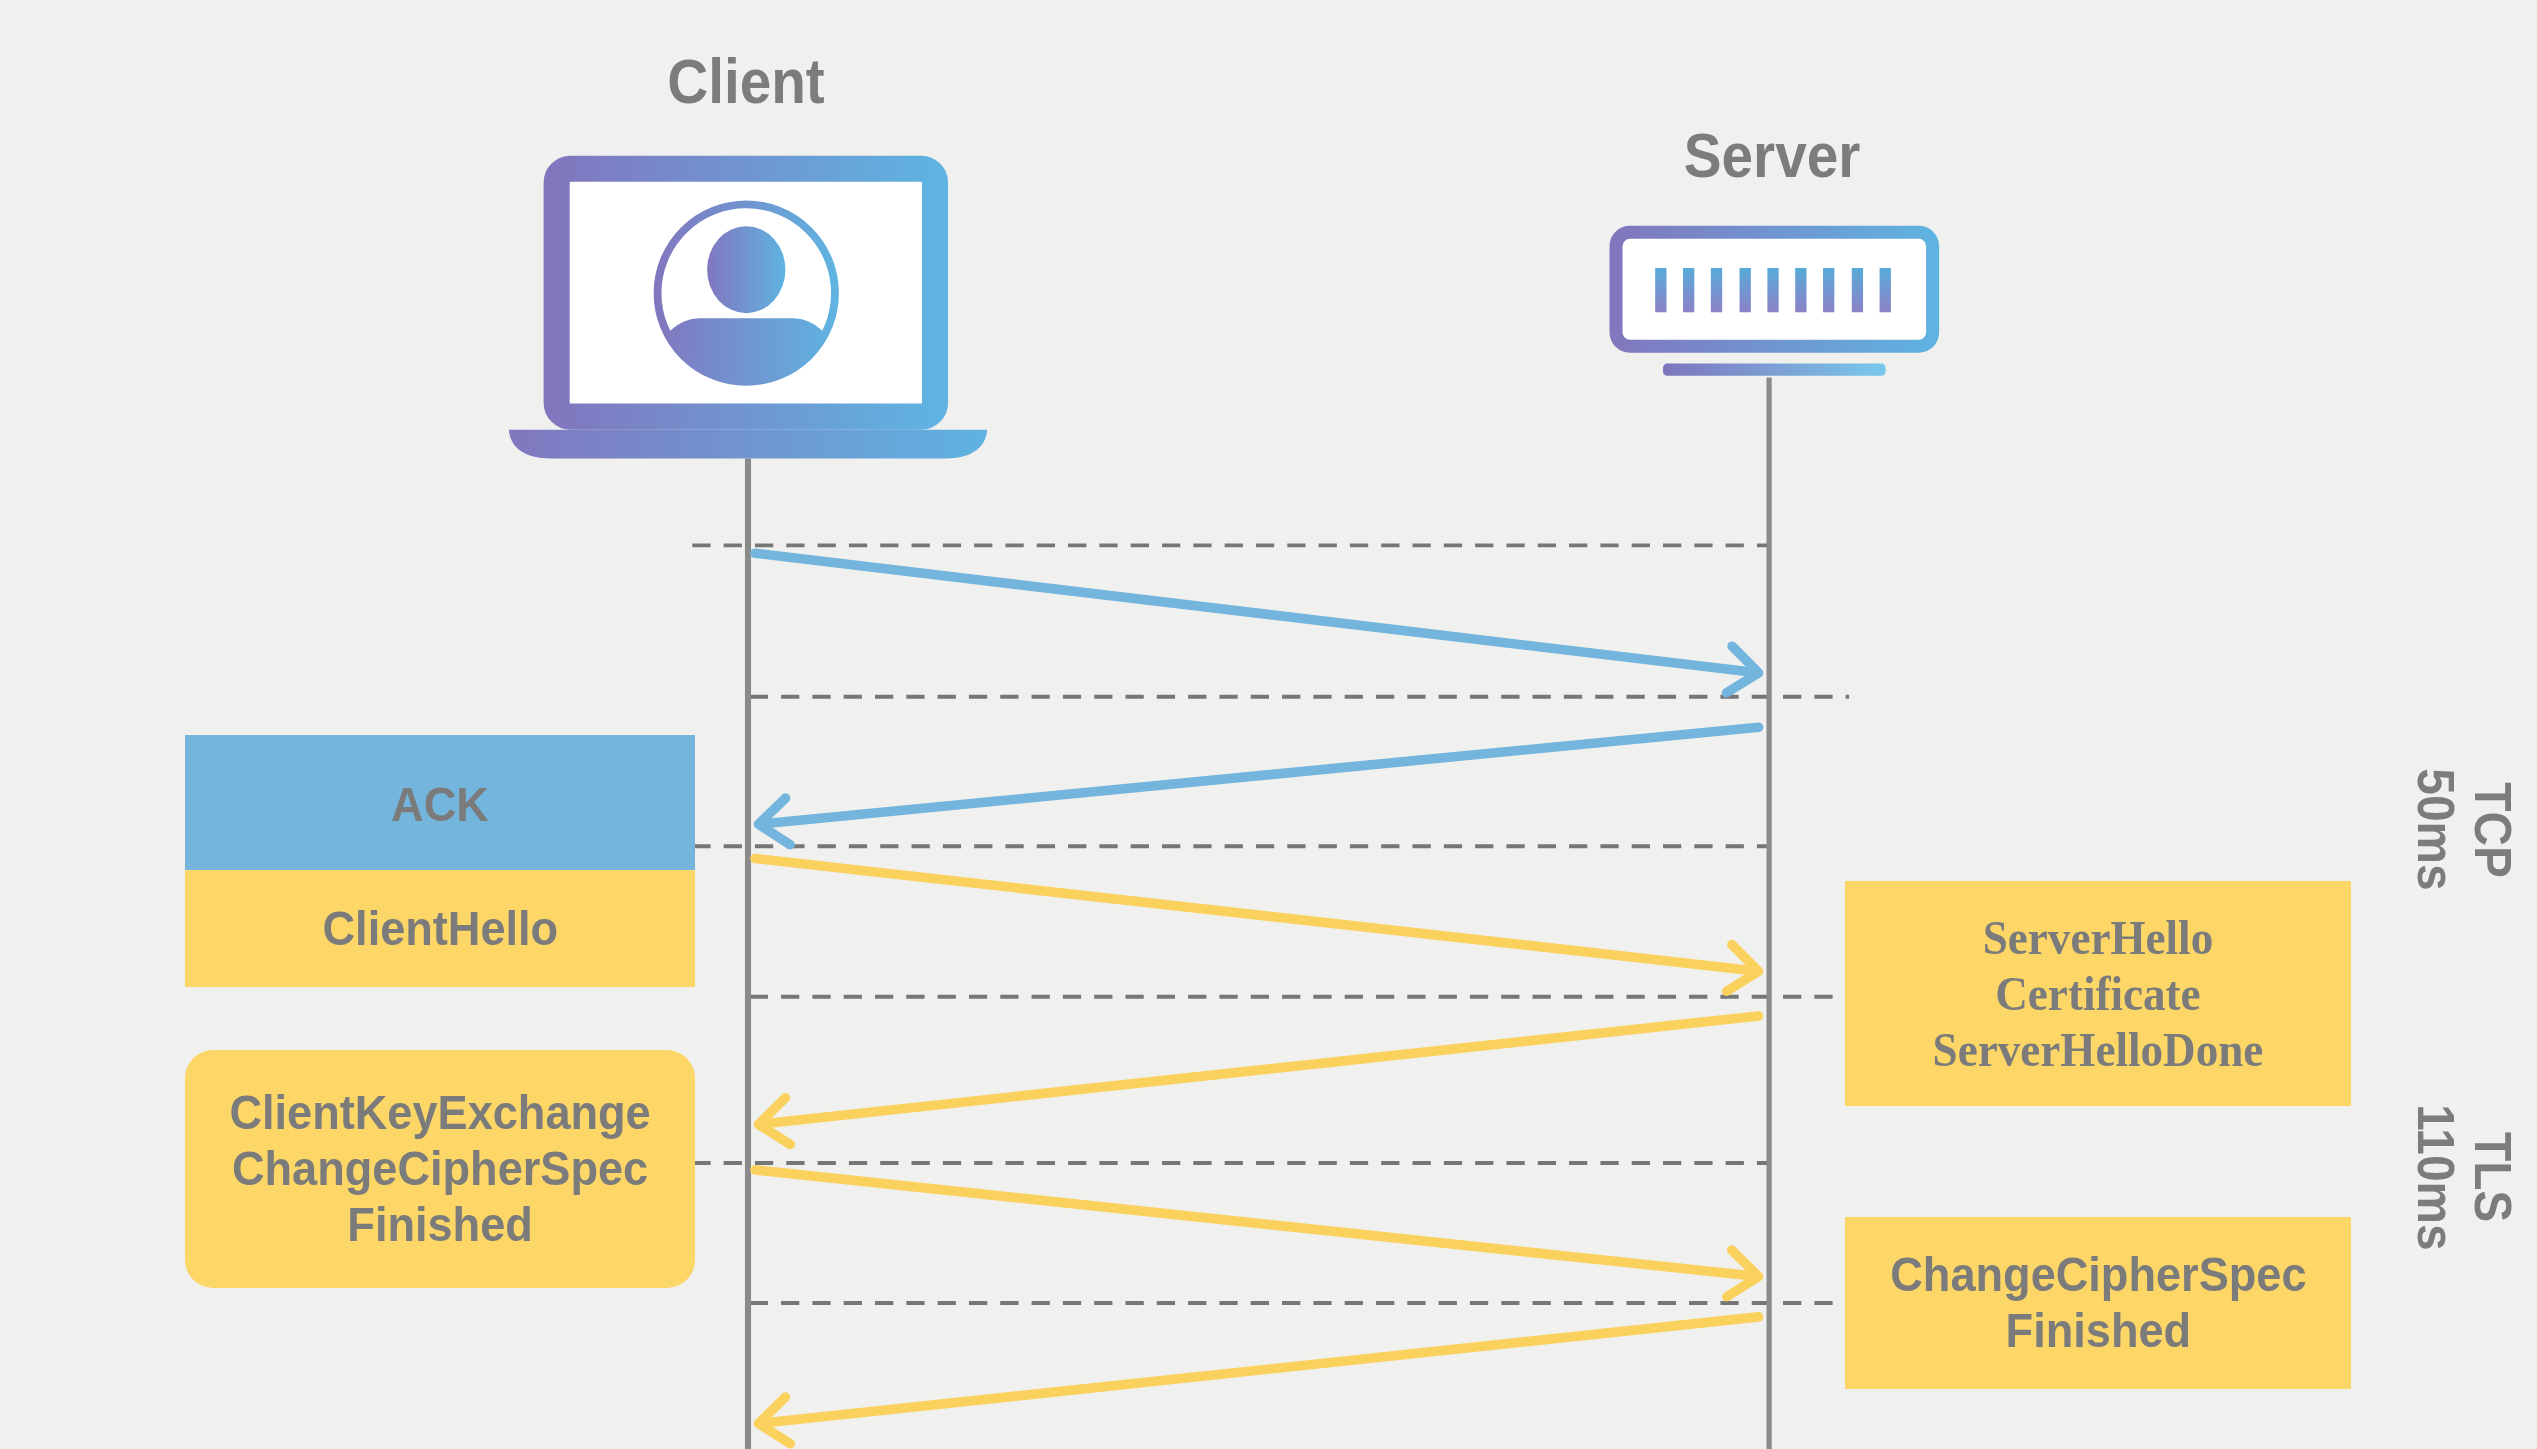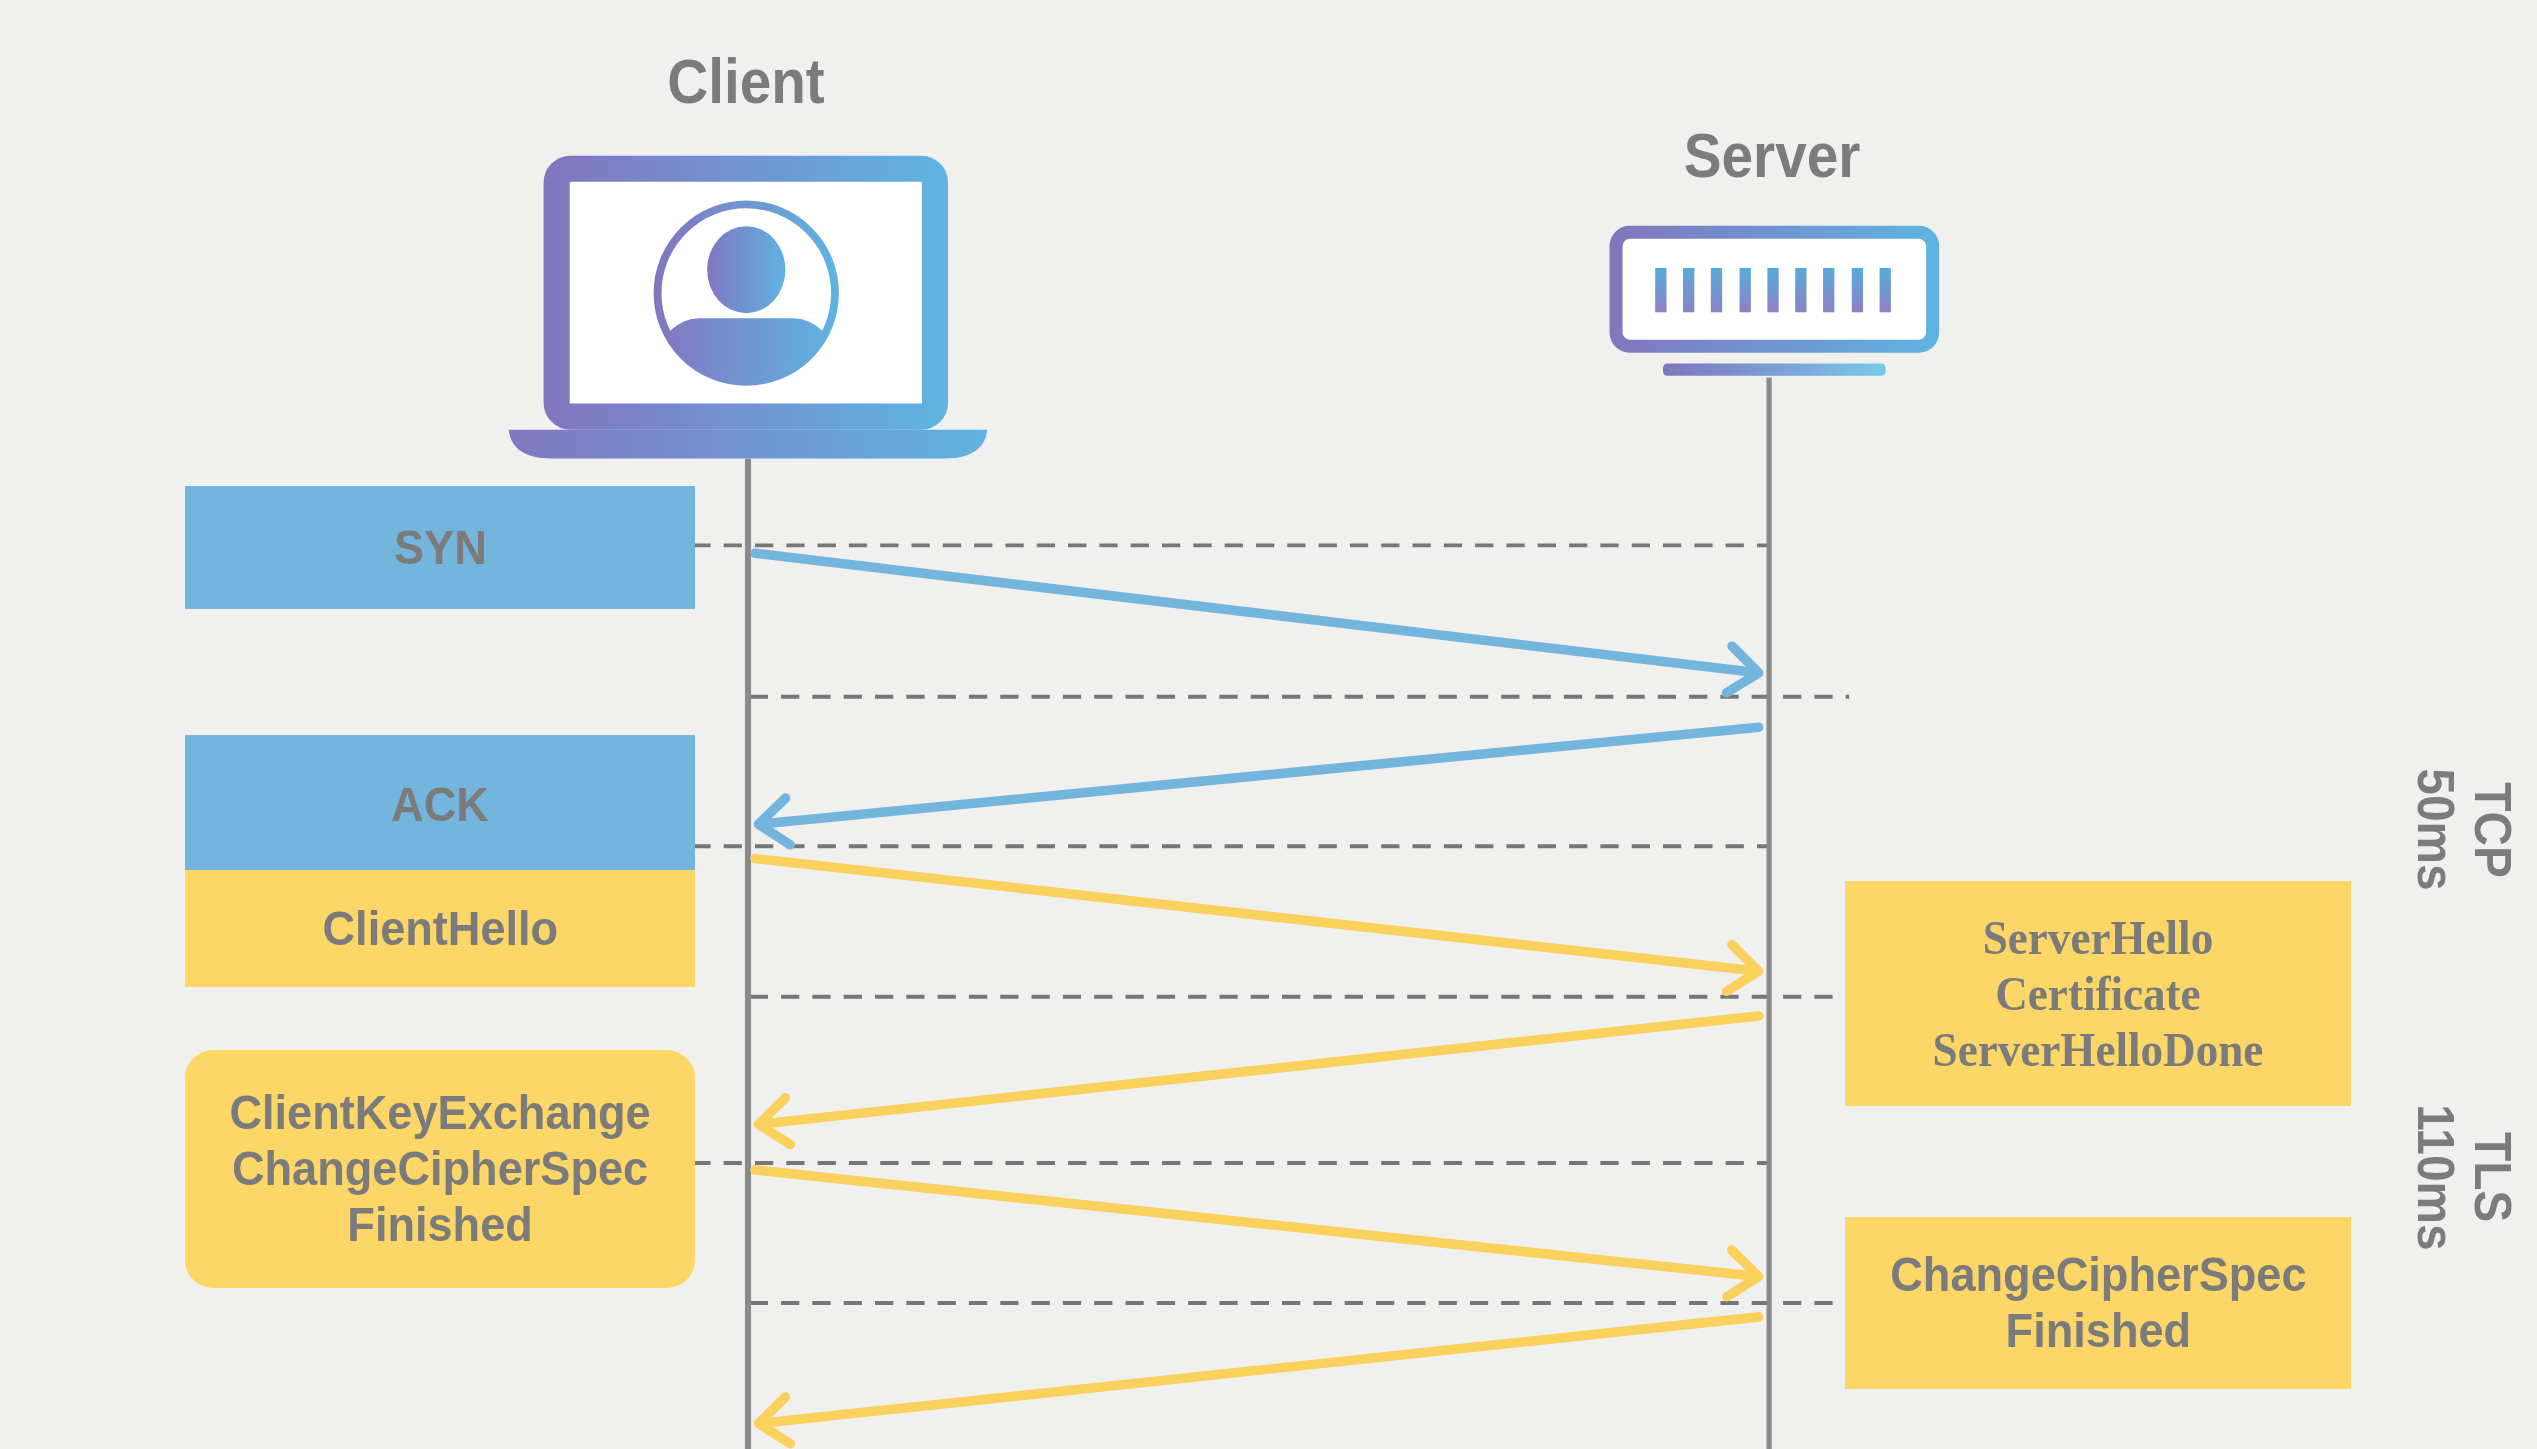--- a/index.html
+++ b/index.html
@@ -140,25 +140,20 @@
         <rect x="2161" y="262" width="13" height="51" fill="url(#gv)"></rect>
       </g>
       <rect x="1912" y="372" width="256" height="14" rx="5" fill="url(#gb)"></rect>
     </g>
   </svg>
 
   <div class="layer ui">
     <div class="actor-label client">Client</div>
     <div class="actor-label server">Server</div>
 
-    <div class="msg-box tcp box-syn">
-      <div class="lines">
-          <span class="ln">SYN</span>
-        </div>
-    </div>
     <div class="msg-box tcp box-ack">
       <div class="lines">
           <span class="ln">ACK</span>
         </div>
     </div>
     <div class="msg-box tls box-client-hello">
       <div class="lines">
           <span class="ln">ClientHello</span>
         </div>
     </div>

